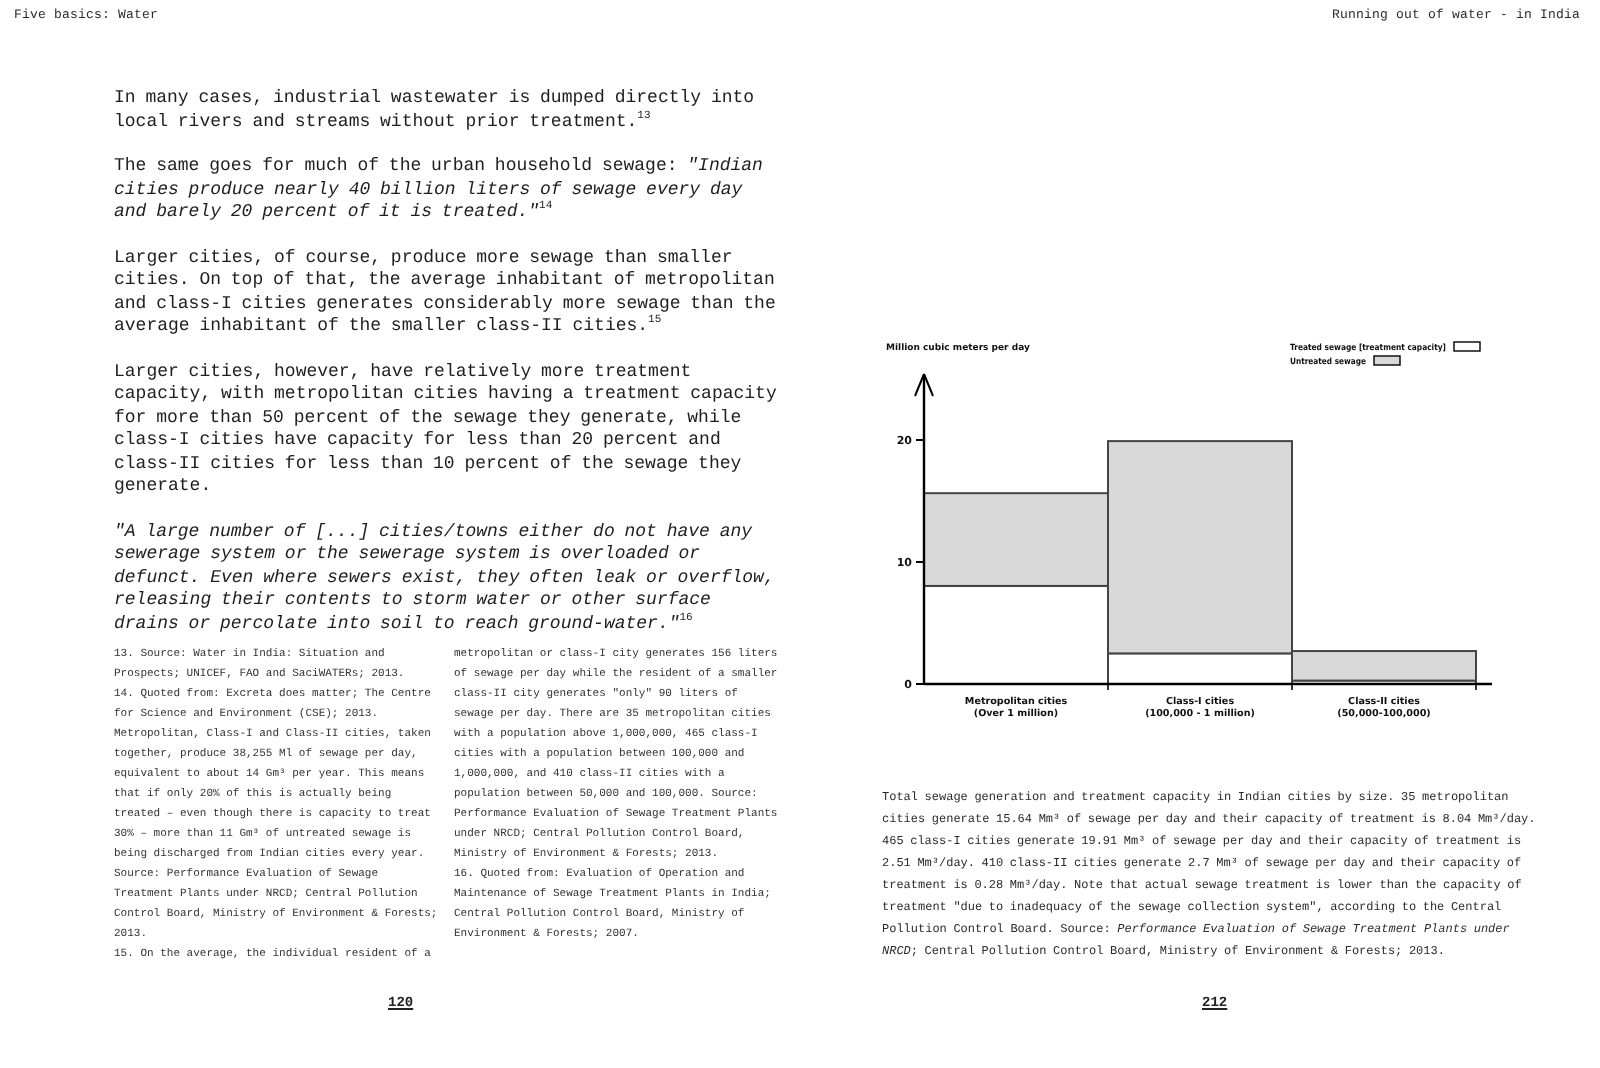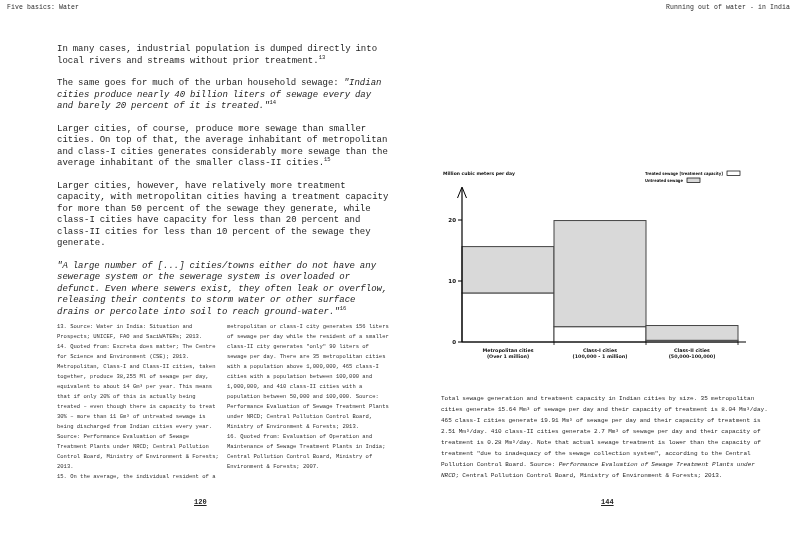--- a/index.html
+++ b/index.html
@@ -26,21 +26,21 @@
   .caption .it{font-style:italic;}
 </style>
 </head>
 <body>
 
 <div class="hdr hdr-left">Five basics: Water</div>
 <div class="hdr hdr-right">Running out of water - in India</div>
 
 <div>
   <div class="body-copy">
-    <p class="para"><span>In many cases, industrial population is dumped directly into local rivers and streams without prior treatment.</span><span class="sup">13</span></p>
+    <p class="para"><span>In many cases, industrial wastewater is dumped directly into local rivers and streams without prior treatment.</span><span class="sup">13</span></p>
     <p class="para"><span>The same goes for much of the urban household sewage: </span><span class="it">"Indian cities produce nearly 40 billion liters of sewage every day and barely 20 percent of it is treated."</span><span class="sup">14</span></p>
     <p class="para"><span>Larger cities, of course, produce more sewage than smaller cities. On top of that, the average inhabitant of metropolitan and class-I cities generates considerably more sewage than the average inhabitant of the smaller class-II cities.</span><span class="sup">15</span></p>
     <p class="para"><span>Larger cities, however, have relatively more treatment capacity, with metropolitan cities having a treatment capacity for more than 50 percent of the sewage they generate, while class-I cities have capacity for less than 20 percent and class-II cities for less than 10 percent of the sewage they generate.</span></p>
     <p class="para"><span class="it">"A large number of [...] cities/towns either do not have any sewerage system or the sewerage system is overloaded or defunct. Even where sewers exist, they often leak or overflow, releasing their contents to storm water or other surface drains or percolate into soil to reach ground-water."</span><span class="sup">16</span></p>
   </div>
   <div class="footnotes">
     <div class="fn-col">
         <div class="fn-item">13. Source: Water in India: Situation and Prospects; UNICEF, FAO and SaciWATERs; 2013.</div>
         <div class="fn-item">14. Quoted from: Excreta does matter; The Centre for Science and Environment (CSE); 2013. Metropolitan, Class-I and Class-II cities, taken together, produce 38,255 Ml of sewage per day, equivalent to about 14 Gm³ per year. This means that if only 20% of this is actually being treated – even though there is capacity to treat 30% – more than 11 Gm³ of untreated sewage is being discharged from Indian cities every year. Source: Performance Evaluation of Sewage Treatment Plants under NRCD; Central Pollution Control Board, Ministry of Environment &amp; Forests; 2013.</div>
         <div class="fn-item">15. On the average, the individual resident of a</div>
@@ -79,14 +79,14 @@
         <text x="16" y="119" text-anchor="end" font-size="5.5" font-weight="bold" font-family="&quot;DejaVu Sans&quot;, sans-serif" fill="#111">10</text>
         <line x1="18" y1="56" x2="22" y2="56" stroke="#000000" stroke-width="1"></line>
         <text x="16" y="58" text-anchor="end" font-size="5.5" font-weight="bold" font-family="&quot;DejaVu Sans&quot;, sans-serif" fill="#111">20</text>
         <text x="3" y="11" font-size="4.5" font-weight="bold" font-family="&quot;DejaVu Sans&quot;, sans-serif" fill="#111">Million cubic meters per day</text>
         <text x="205" y="11" font-size="4.3" font-weight="bold" font-family="&quot;DejaVu Sans&quot;, sans-serif" fill="#111" textLength="78" lengthAdjust="spacingAndGlyphs">Treated sewage [treatment capacity]</text>
         <rect x="287" y="7" width="13" height="4.5" fill="#ffffff" stroke="#000" stroke-width="0.7"></rect>
         <text x="205" y="18" font-size="4.3" font-weight="bold" font-family="&quot;DejaVu Sans&quot;, sans-serif" fill="#111" textLength="38" lengthAdjust="spacingAndGlyphs">Untreated sewage</text>
         <rect x="247" y="14" width="13" height="4.5" fill="#d9d9d9" stroke="#000" stroke-width="0.7"></rect>
       </svg></div>
   <p class="caption"><span>Total sewage generation and treatment capacity in Indian cities by size. 35 metropolitan cities generate 15.64 Mm³ of sewage per day and their capacity of treatment is 8.04 Mm³/day. 465 class-I cities generate 19.91 Mm³ of sewage per day and their capacity of treatment is 2.51 Mm³/day. 410 class-II cities generate 2.7 Mm³ of sewage per day and their capacity of treatment is 0.28 Mm³/day. Note that actual sewage treatment is lower than the capacity of treatment "due to inadequacy of the sewage collection system", according to the Central Pollution Control Board. Source: </span><span class="it">Performance Evaluation of Sewage Treatment Plants under NRCD</span><span>; Central Pollution Control Board, Ministry of Environment &amp; Forests; 2013.</span></p>
-  <div class="pagenum pagenum-right">144</div>
+  <div class="pagenum pagenum-right">212</div>
 </div>
 
 </body></html>

